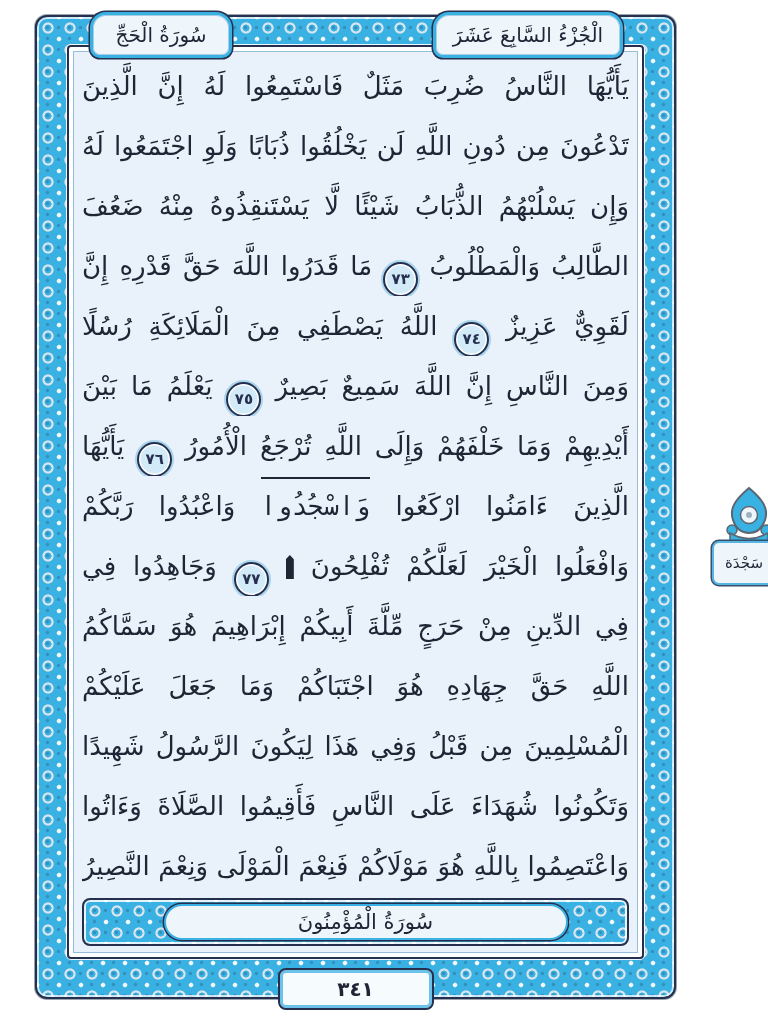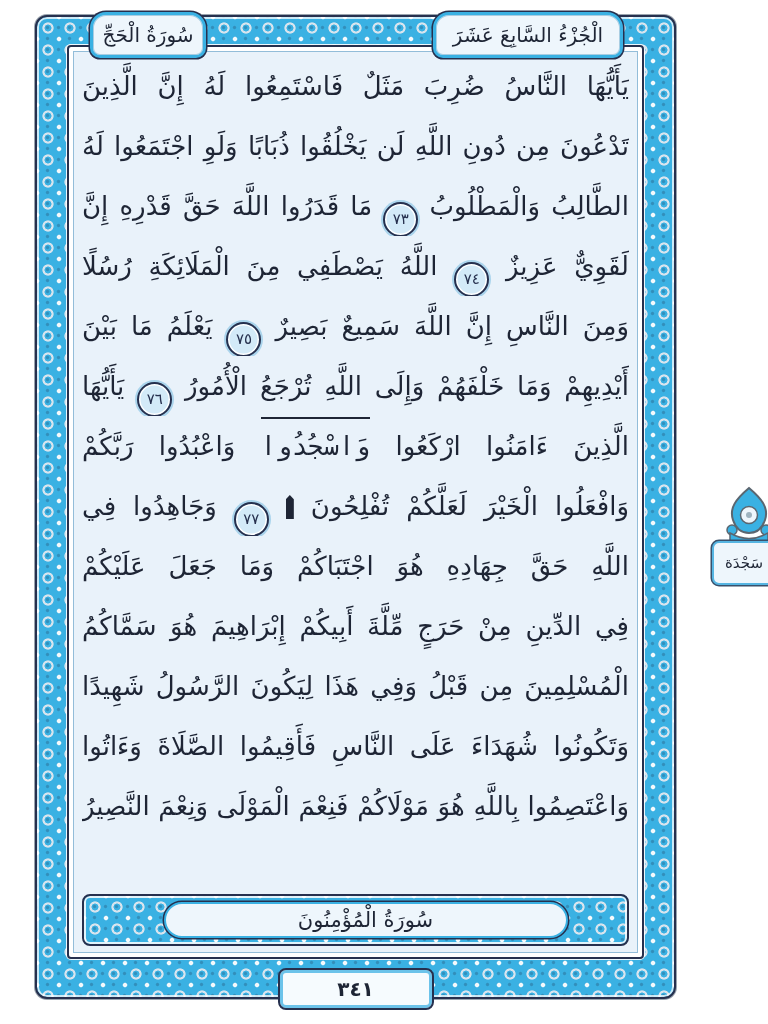--- a/index.html
+++ b/index.html
@@ -57,21 +57,21 @@
     font-size:26px;color:var(--ink);
     overflow:hidden;white-space:nowrap;
   }
   .qtext{white-space:normal;}
   .ovl{border-top:2.5px solid var(--ink);padding-top:14px;font-family:Liberation Mono, monospace;}
   .verse{
     display:inline-block;width:31px;height:31px;border-radius:50%;
     background:var(--medallion-fill);
     border:2px solid var(--navy);
     box-shadow:0 0 0 2px #aad4ec, inset 0 0 0 1.5px #ffffff;
-    color:var(--navy);font-size:15px;font-weight:normal;
+    color:var(--navy);font-size:15px;font-weight:bold;
     text-align:left;line-height:31px;vertical-align:-9px;
     text-align-last:center;-moz-text-align-last:center;
   }
   .sajdah-sign{
     display:inline-block;width:8px;height:24px;background:var(--ink);
     clip-path:polygon(50% 0,100% 18%,100% 100%,0 100%,0 18%);
     vertical-align:-4px;
   }
   
   .surah-band{
@@ -104,21 +104,21 @@
   
   .cartouche{
     position:absolute;top:12px;height:46px;z-index:2;
     background:var(--cartouche-bg);
     border:3px solid var(--band-cyan);
     box-shadow:0 0 0 1.5px var(--navy), inset 0 0 0 1px #a9cde2;
     border-radius:16px 16px 10px 10px;
     display:flex;align-items:center;justify-content:center;
     font-size:20px;color:var(--ink);direction:rtl;box-sizing:border-box;
   }
-  .cartouche-surah{left:90px;width:116px;}
+  .cartouche-surah{left:90px;width:142px;}
   .cartouche-juz{left:433px;width:190px;}
   
   .sajdah{
     position:absolute;left:678px;top:452px;width:72px;z-index:2;
     display:flex;flex-direction:column;align-items:flex-end;padding-left:26px;
   }
   .spire{width:2px;height:34px;background:#6a7280;position:relative;}
   .spire::before{
     content:'';position:absolute;top:-9px;left:-3px;
     border-left:4px solid transparent;border-right:4px solid transparent;
@@ -142,28 +142,29 @@
 <div class="cartouche cartouche-juz">
   <span>الْجُزْءُ السَّابِعَ عَشَرَ</span>
 </div>
 
 <div class="frame band-pattern">
   <div class="inner-gap">
     <div class="text-area">
       <div id="lines">
           <div class="qline"><span class="qtext">يَأَيُّهَا النَّاسُ ضُرِبَ مَثَلٌ فَاسْتَمِعُوا لَهُ إِنَّ الَّذِينَ</span></div>
           <div class="qline"><span class="qtext">تَدْعُونَ مِن دُونِ اللَّهِ لَن يَخْلُقُوا ذُبَابًا وَلَوِ اجْتَمَعُوا لَهُ</span></div>
+          <div class="qline"><span class="qtext">وَإِن يَسْلُبْهُمُ الذُّبَابُ شَيْئًا لَّا يَسْتَنقِذُوهُ مِنْهُ ضَعُفَ</span></div>
           <div class="qline"><span class="qtext">الطَّالِبُ وَالْمَطْلُوبُ</span> <span class="verse">٧٣</span> <span class="qtext">مَا قَدَرُوا اللَّهَ حَقَّ قَدْرِهِ إِنَّ اللَّهَ</span></div>
           <div class="qline"><span class="qtext">لَقَوِيٌّ عَزِيزٌ</span> <span class="verse">٧٤</span> <span class="qtext">اللَّهُ يَصْطَفِي مِنَ الْمَلَائِكَةِ رُسُلًا</span></div>
           <div class="qline"><span class="qtext">وَمِنَ النَّاسِ إِنَّ اللَّهَ سَمِيعٌ بَصِيرٌ</span> <span class="verse">٧٥</span> <span class="qtext">يَعْلَمُ مَا بَيْنَ</span></div>
           <div class="qline"><span class="qtext">أَيْدِيهِمْ وَمَا خَلْفَهُمْ وَإِلَى اللَّهِ تُرْجَعُ الْأُمُورُ</span> <span class="verse">٧٦</span> <span class="qtext">يَأَيُّهَا</span></div>
           <div class="qline"><span class="qtext">الَّذِينَ ءَامَنُوا ارْكَعُوا</span> <span class="qtext ovl">وَاسْجُدُوا</span> <span class="qtext">وَاعْبُدُوا رَبَّكُمْ</span></div>
           <div class="qline"><span class="qtext">وَافْعَلُوا الْخَيْرَ لَعَلَّكُمْ تُفْلِحُونَ</span> <span class="sajdah-sign" title="۩"></span> <span class="verse">٧٧</span> <span class="qtext">وَجَاهِدُوا فِي</span></div>
+          <div class="qline"><span class="qtext">فِي الدِّينِ مِنْ حَرَجٍ مِّلَّةَ أَبِيكُمْ إِبْرَاهِيمَ هُوَ سَمَّاكُمُ</span></div>
           <div class="qline"><span class="qtext">اللَّهِ حَقَّ جِهَادِهِ هُوَ اجْتَبَاكُمْ وَمَا جَعَلَ عَلَيْكُمْ</span></div>
-          <div class="qline"><span class="qtext">فِي الدِّينِ مِنْ حَرَجٍ مِّلَّةَ أَبِيكُمْ إِبْرَاهِيمَ هُوَ سَمَّاكُمُ</span></div>
           <div class="qline"><span class="qtext">الْمُسْلِمِينَ مِن قَبْلُ وَفِي هَذَا لِيَكُونَ الرَّسُولُ شَهِيدًا عَلَيْكُمْ</span></div>
           <div class="qline"><span class="qtext">وَتَكُونُوا شُهَدَاءَ عَلَى النَّاسِ فَأَقِيمُوا الصَّلَاةَ وَءَاتُوا الزَّكَاةَ</span></div>
           <div class="qline"><span class="qtext">وَاعْتَصِمُوا بِاللَّهِ هُوَ مَوْلَاكُمْ فَنِعْمَ الْمَوْلَى وَنِعْمَ النَّصِيرُ</span> </div>
         </div>
       <div class="surah-band band-pattern">
         <div class="surah-cartouche">
           <span>سُورَةُ الْمُؤْمِنُونَ</span>
         </div>
       </div>
     </div>

